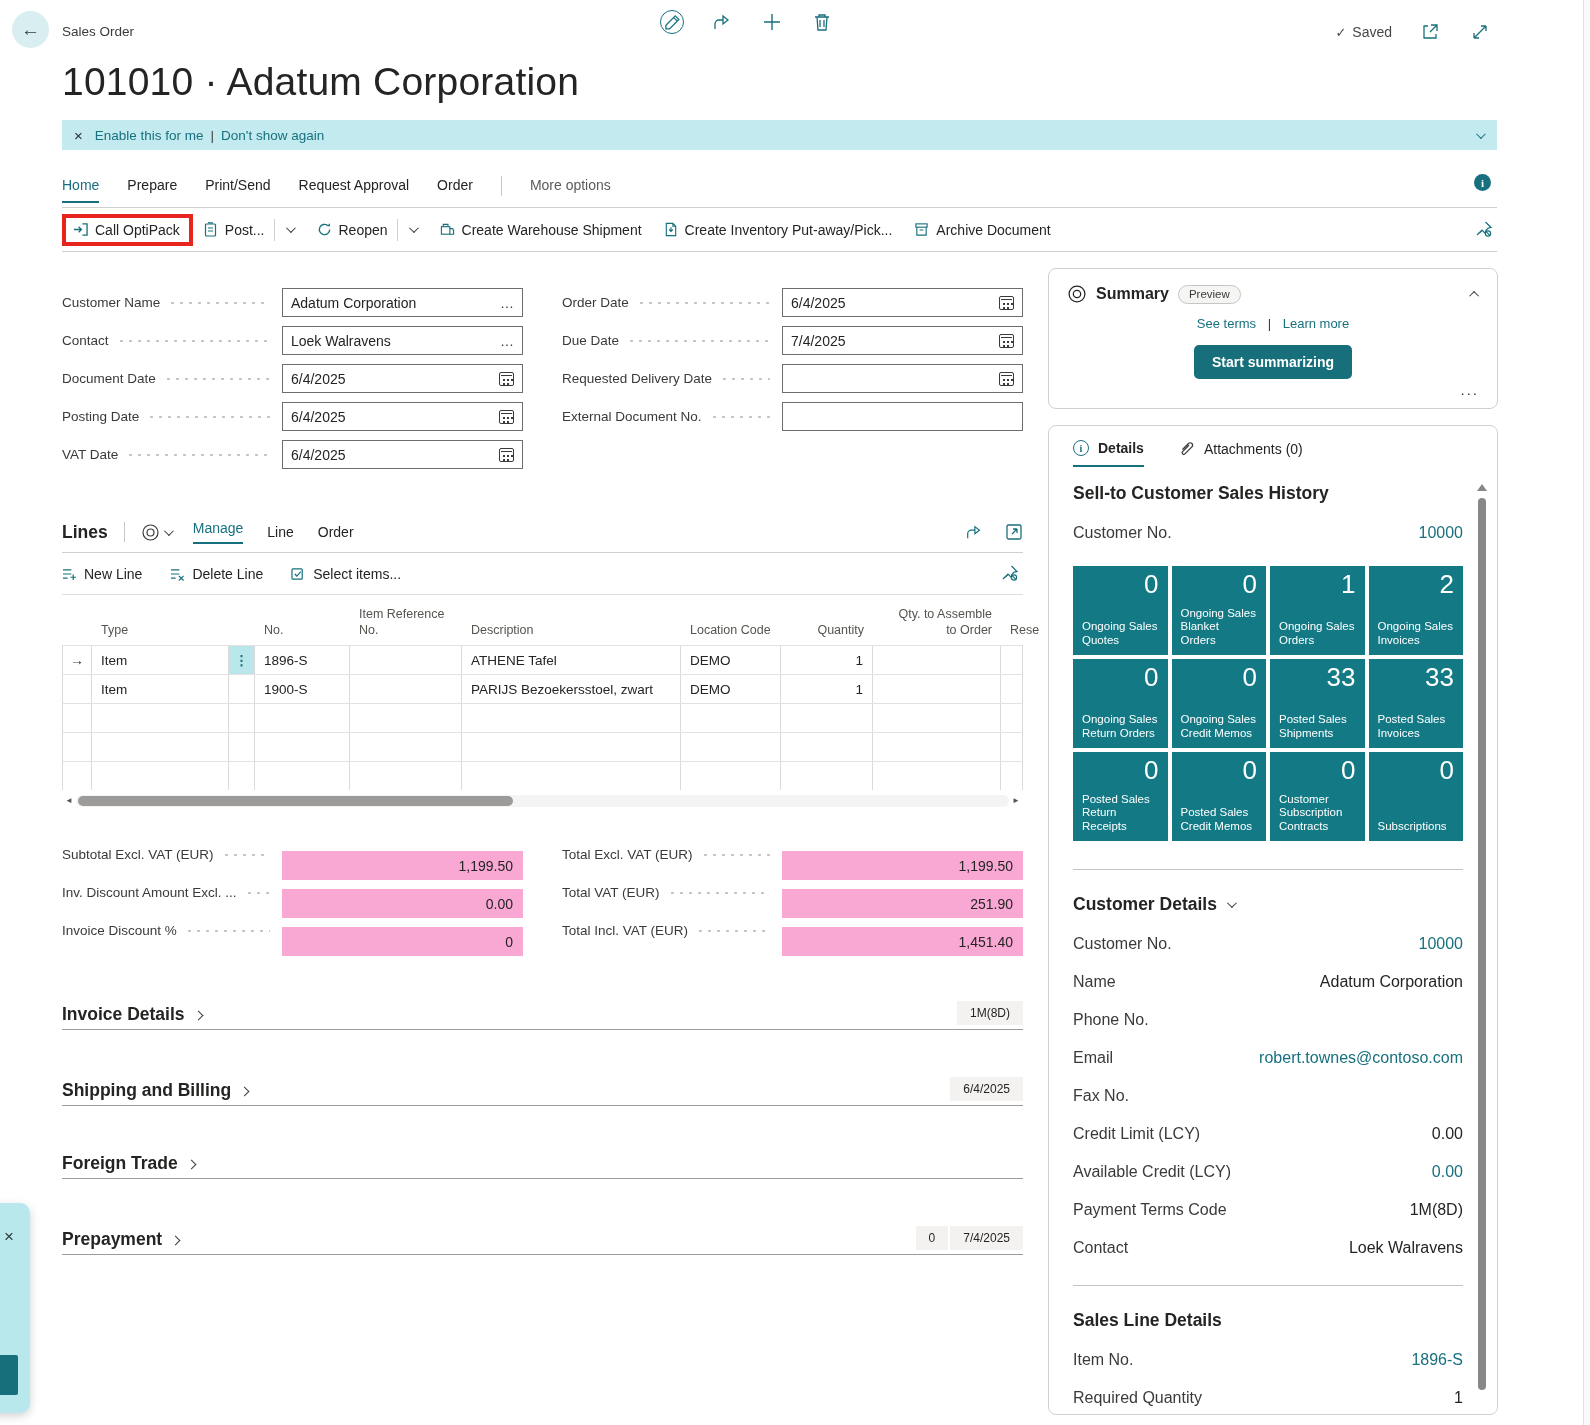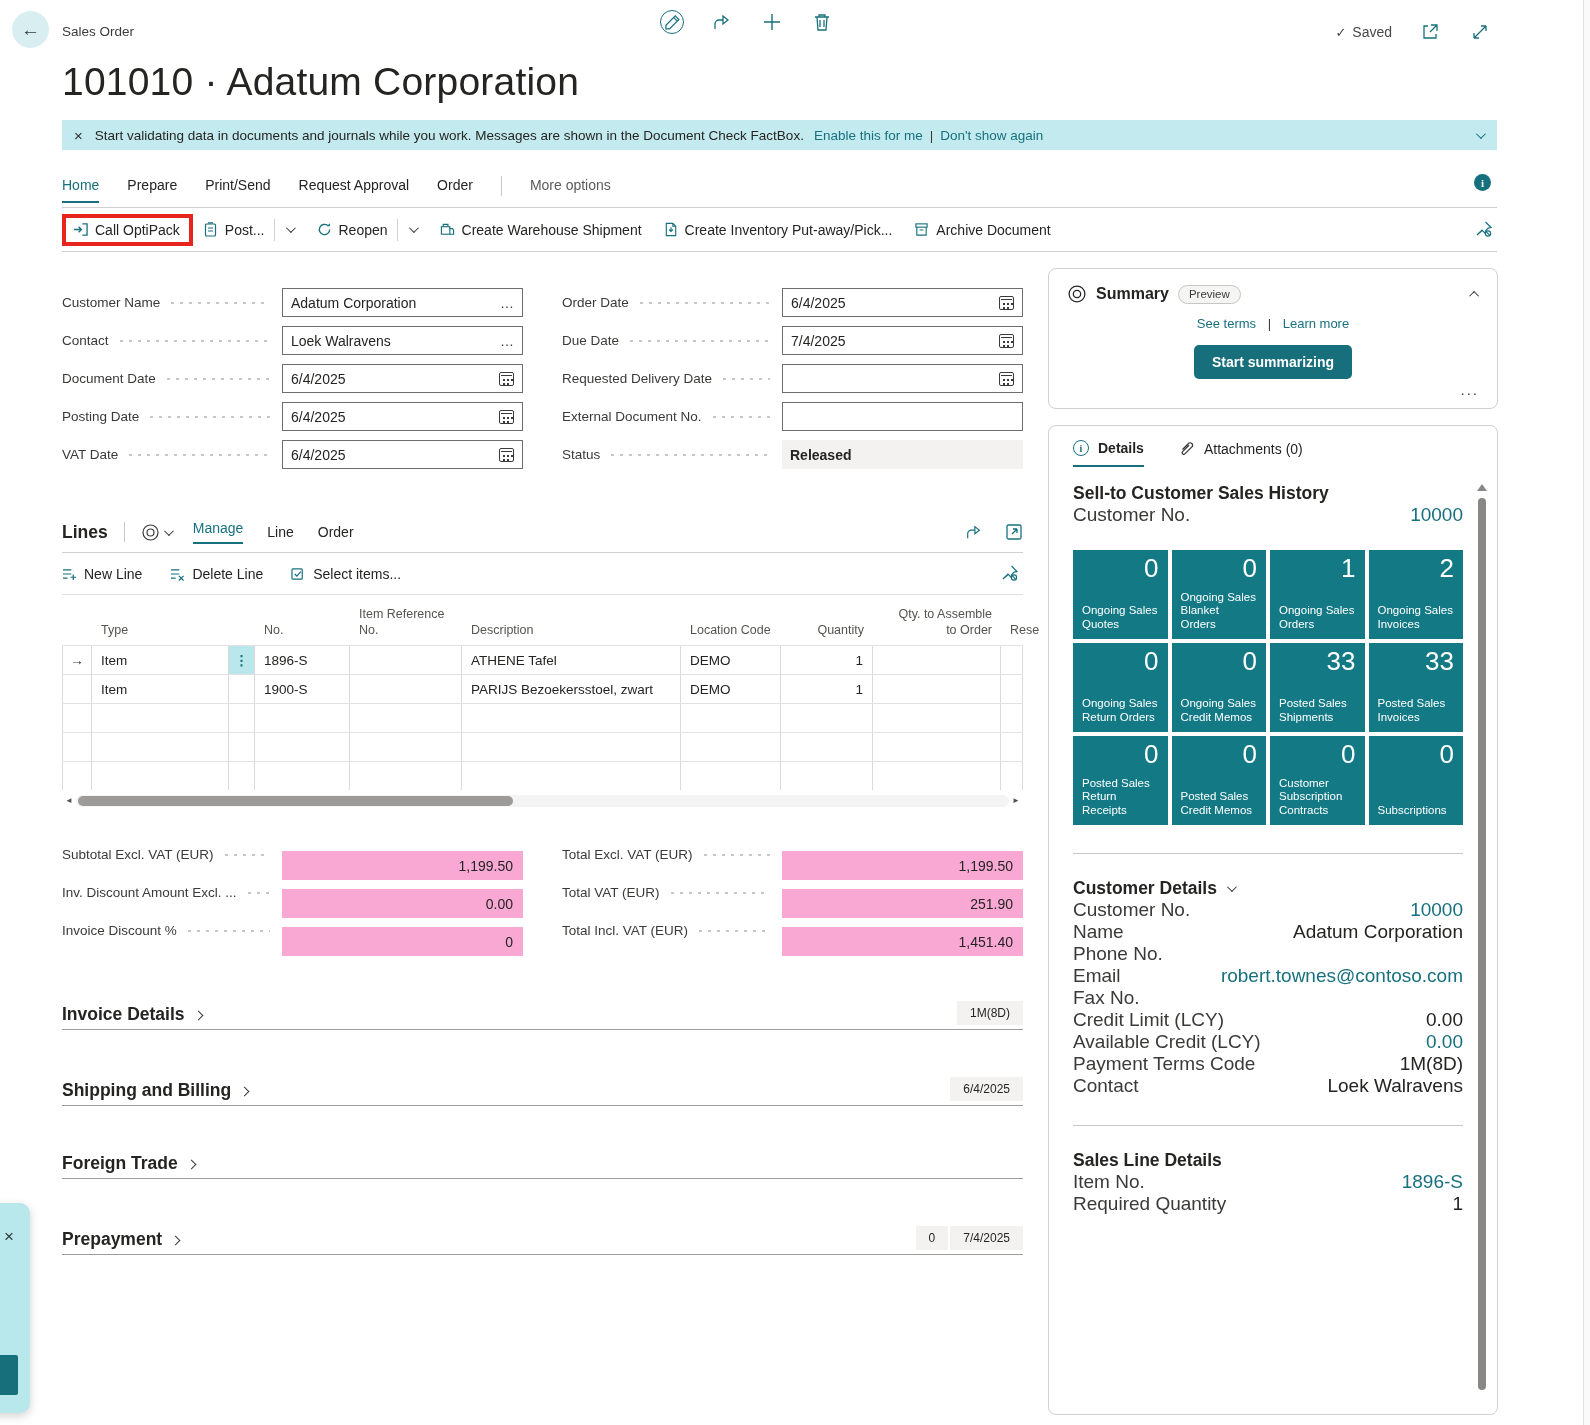--- a/index.html
+++ b/index.html
@@ -134,21 +134,21 @@
   .sum-dots { text-align:right; color:#3b3a39; font-size:15px; letter-spacing:2px; margin-top:2px; cursor:pointer; }
 
   
   .det-card { margin-top:16px; position:relative; height:990px; padding:14px 34px 0 24px; overflow:hidden; }
   .det-tabs { display:flex; align-items:flex-start; gap:34px; }
   .dtab { display:flex; align-items:center; gap:9px; font-size:14px; cursor:pointer; color:#252423; }
   .dtab.active { font-weight:700; border-bottom:2.5px solid #17707E; padding-bottom:9px; margin-bottom:-11px; }
   .i-circ { width:16px; height:16px; border-radius:50%; border:1.3px solid #17707E; color:#17707E; font-size:10px; display:flex; align-items:center; justify-content:center; font-family:"Liberation Serif",serif; }
   .i-circ::before { content:"i"; }
   .fb-title { font-size:17.5px; font-weight:700; margin-top:26px; }
-  .fb-row { display:flex; justify-content:space-between; align-items:flex-start; font-size:19px; }
+  .fb-row { display:flex; justify-content:space-between; align-items:flex-start; margin-top:20px; font-size:16px; }
   .fb-label { color:#3b3a39; }
   .fb-val { color:#252423; }
   .fb-val.link { color:#17707E; cursor:pointer; }
   .tiles { display:grid; grid-template-columns:repeat(4,1fr); gap:4px; margin-top:24px; }
   .tile { background:#137A85; height:89px; color:#fff; display:flex; flex-direction:column; justify-content:space-between; padding:5px 9px 7px; cursor:pointer; }
   .tile .tv { font-size:26px; font-weight:300; text-align:right; line-height:1.05; }
   .tile .tl { font-size:11.5px; line-height:1.2; }
   .fb-div { border-top:1px solid #c8c6c4; margin-top:28px; }
   .fb-h2 { display:flex; align-items:center; gap:10px; font-size:17.5px; font-weight:700; margin-top:24px; }
   .fb-h2 .chev { color:#3b3a39; }
@@ -215,21 +215,20 @@
             <path d="M3 15L15 3M15 3h-5M15 3v5M3 15h5M3 15v-5"></path>
           </svg>
       </div>
     </div>
   </div>
 
   <h1 class="page-title">101010 · Adatum Corporation</h1>
 
   <div class="banner">
     <span class="x"></span>
-    <span class="msg">Start validating data in documents and journals while you work. Messages are shown in the Document Check FactBox.</span>
     <a>Enable this for me</a>
     <span class="sep">|</span>
     <a>Don't show again</a>
     <span class="bchev chev down"></span>
   </div>
 
   <div class="ribbon">
     <span class="rtab active">Home</span>
     <span class="rtab">Prepare</span>
     <span class="rtab">Print/Send</span>
@@ -370,27 +369,20 @@
               <div class="control">
                   <span class="v"></span>
                   <span class="cal"></span>
                 </div>
             </div>
             <div class="frow">
               <span class="flabel">External Document No.</span>
                 <span class="leader"></span>
               <div class="control">
                   <span class="v"></span>
-                </div>
-            </div>
-            <div class="frow">
-              <span class="flabel">Status</span>
-                <span class="leader"></span>
-              <div class="control readonly">
-                  <span class="v">Released</span>
                 </div>
             </div>
           </div>
         </div>
       </div>
 
       <div>
         <div class="lines-head">
           <span class="t">Lines</span>
           <span class="lh-div"></span>

